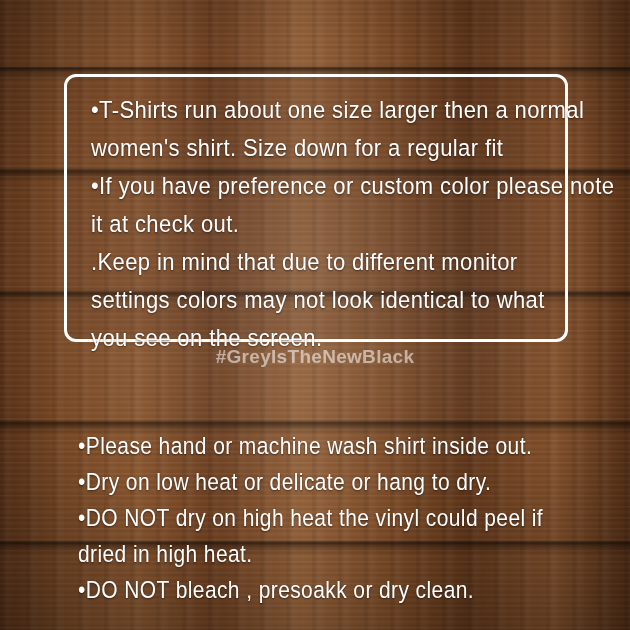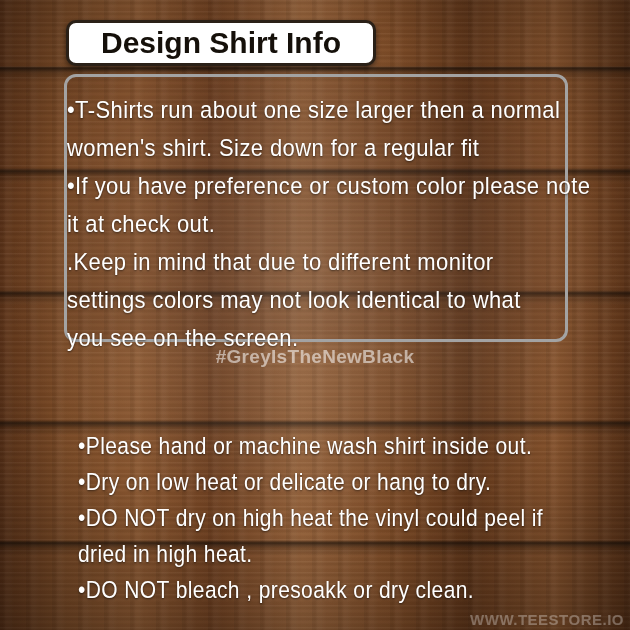--- a/index.html
+++ b/index.html
@@ -134,24 +134,24 @@
     top: 366px;
     width: 494px;
     height: 44px;
   }
   #title-care .title-text { font-size: 29px; }
 
   
   .panel {
     position: absolute;
     box-sizing: border-box;
-    border: 3px solid #a3a3a3;
+    border: 3px solid #ffffff;
     border-radius: 12px;
     background: rgba(60, 32, 16, 0.10);
-    padding: 12px 14px 10px 0;
+    padding: 12px 14px 10px 24px;
   }
   #panel-info {
     left: 64px;
     top: 74px;
     width: 504px;
     height: 268px;
   }
   #panel-care {
     left: 68px;
     top: 416px;
@@ -194,23 +194,20 @@
   }
 </style>
 </head>
 <body>
 
 <div id="card">
 
   <div class="wood"></div>
   <div class="wood-shade"></div>
 
-  <div class="title-plate" id="title-info">
-    <span class="title-text">Design Shirt Info</span>
-  </div>
 
   <div class="panel" id="panel-info">
     <div class="line">•T-Shirts run about one size larger then a normal</div>
     <div class="line">women's shirt. Size down for a regular fit</div>
     <div class="line">•If you have preference or custom color please note</div>
     <div class="line">it at check out.</div>
     <div class="line">.Keep in mind that due to different monitor</div>
     <div class="line">settings colors may not look identical to what</div>
     <div class="line">you see on the screen.</div>
   </div>
@@ -219,15 +216,14 @@
 
 
   <div class="panel" id="panel-care">
     <div class="line">•Please hand or machine wash shirt inside out.</div>
     <div class="line">•Dry on low heat or delicate or hang to dry.</div>
     <div class="line">•DO NOT dry on high heat the vinyl could peel if</div>
     <div class="line">dried in high heat.</div>
     <div class="line">•DO NOT bleach , presoakk or dry clean.</div>
   </div>
 
-  <div class="watermark">WWW.TEESTORE.IO</div>
 
 </div>
 
 </body></html>

